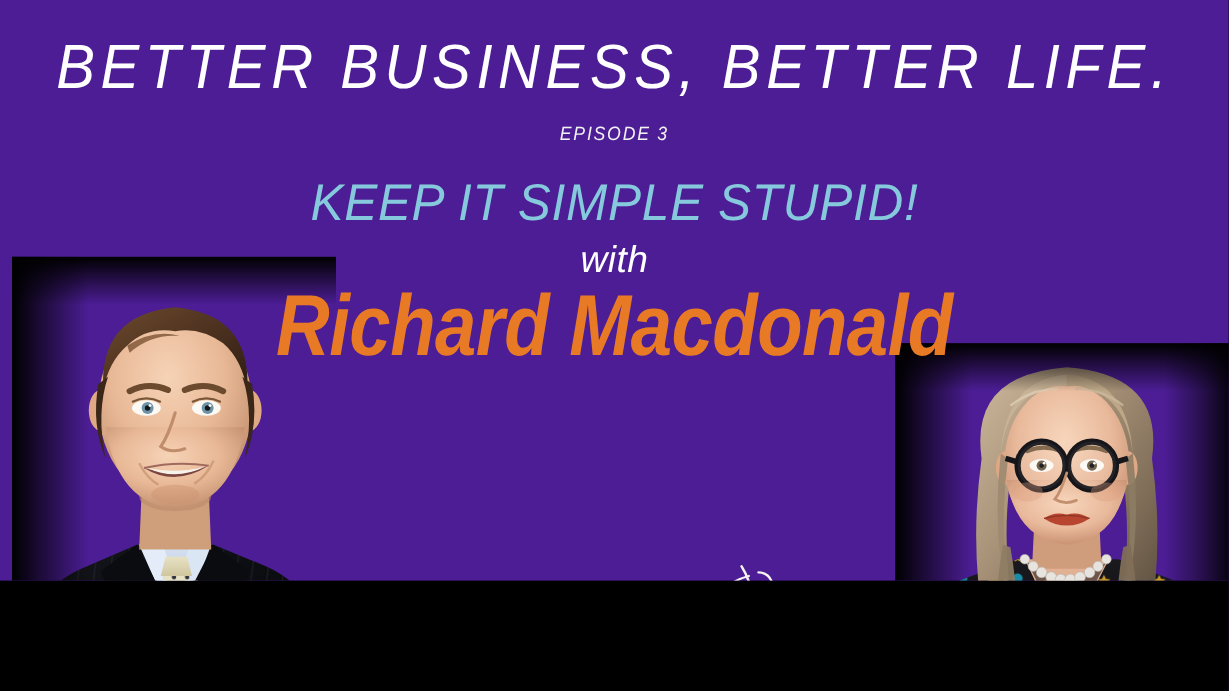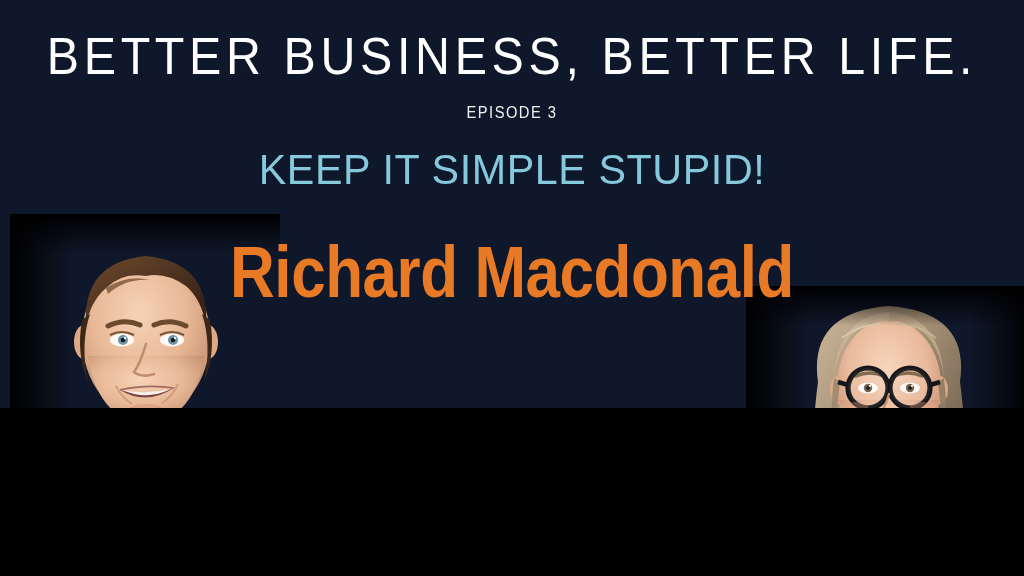--- a/index.html
+++ b/index.html
@@ -4,24 +4,25 @@
 <title>Podcast Episode Cover</title>
 <style>
   html, body {
     margin: 0;
     padding: 0;
     background: #000000;
   }
   #stage {
     position: relative;
     width: 1024px;
-    height: 408px;
-    background: #0f172a;
+    height: 484px;
+    background: #4c1d95;
     overflow: hidden;
     font-family: "Liberation Sans", sans-serif;
+    font-style: italic;
     -webkit-font-smoothing: antialiased;
   }
 
   
   .text-layer {
     position: absolute;
     left: 0;
     top: 0;
     width: 1024px;
     height: 576px;
@@ -394,20 +395,21 @@
   </div>
 
   <div class="text-layer">
 
     <div class="show-title">BETTER BUSINESS, BETTER LIFE.</div>
 
     <div class="episode-line">EPISODE 3</div>
 
     <div class="episode-subtitle">KEEP IT SIMPLE STUPID!</div>
 
+    <div class="with-word">with</div>
 
     <div class="guest-name">Richard Macdonald</div>
   </div>
 
   <div class="signature">
     <svg viewBox="0 0 200 104" width="200" height="104" role="img" aria-label="Debra Chantry-Taylor signature">
       <g fill="none" stroke="#f4f2ef" stroke-linecap="round" stroke-linejoin="round">
 
         <path d="M 56 14 q -22 6 -26 22 q -3 14 10 19 q 16 6 28 -6 q 12 -13 8 -28 q -3 -10 -12 -10" stroke-width="1.9"></path>
         <path d="M 50 6 q 10 16 10 38 q 0 16 -4 24" stroke-width="2.1"></path>

